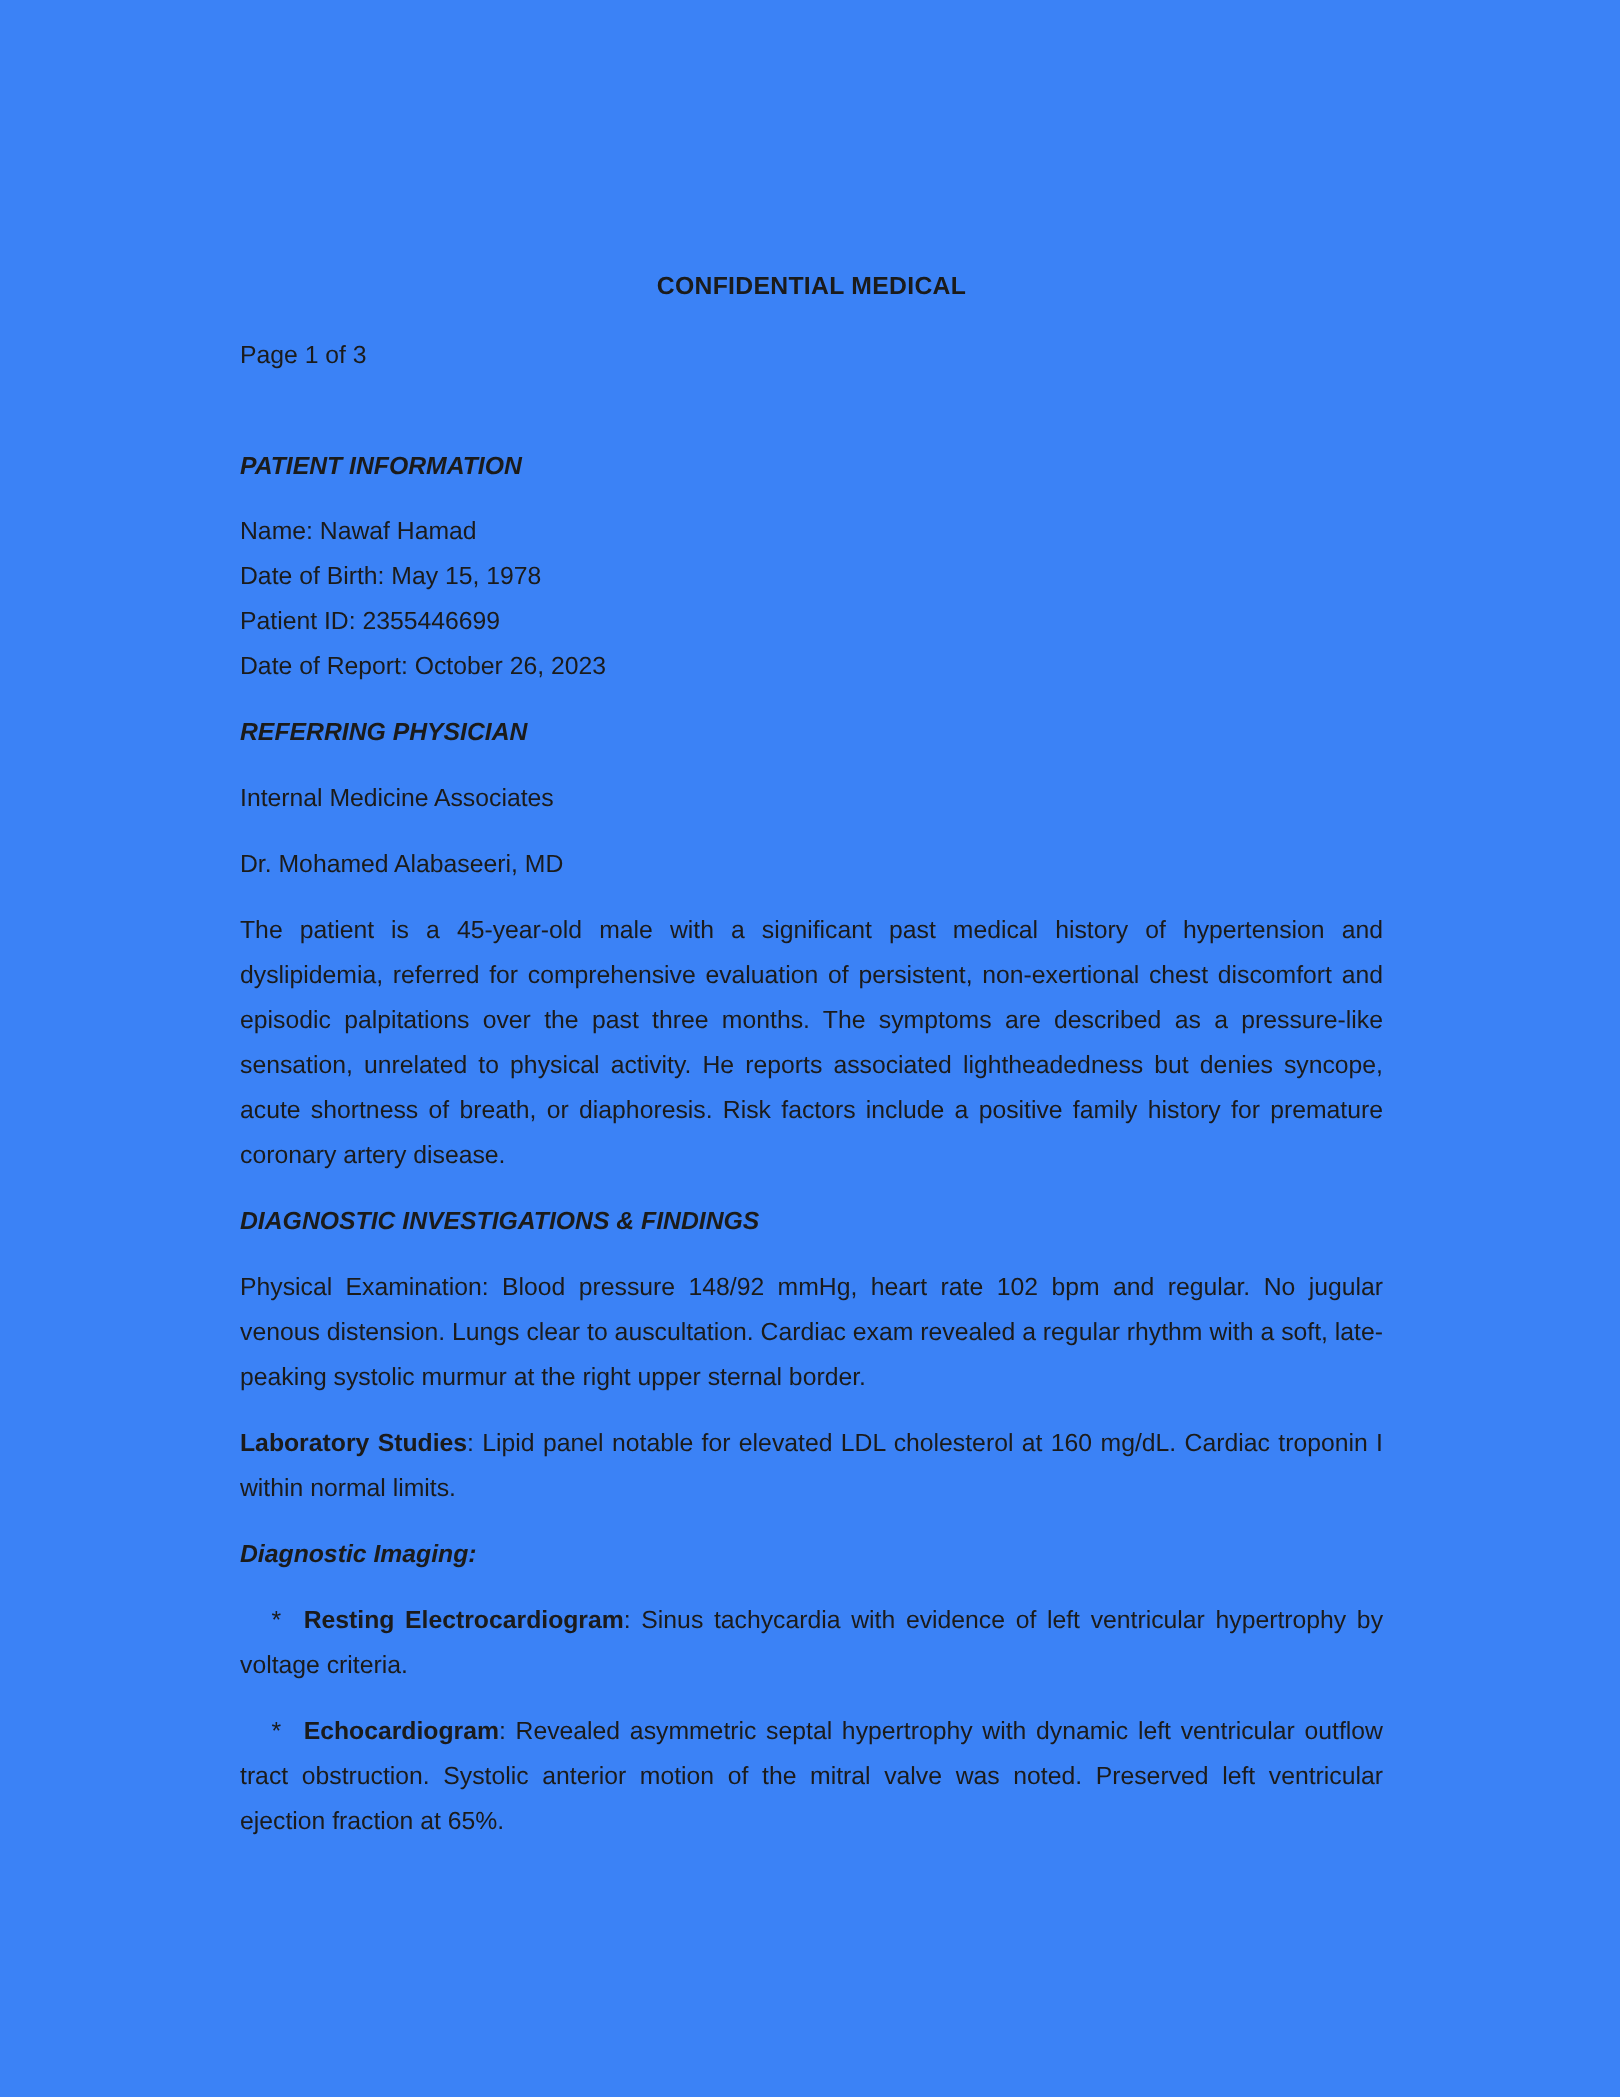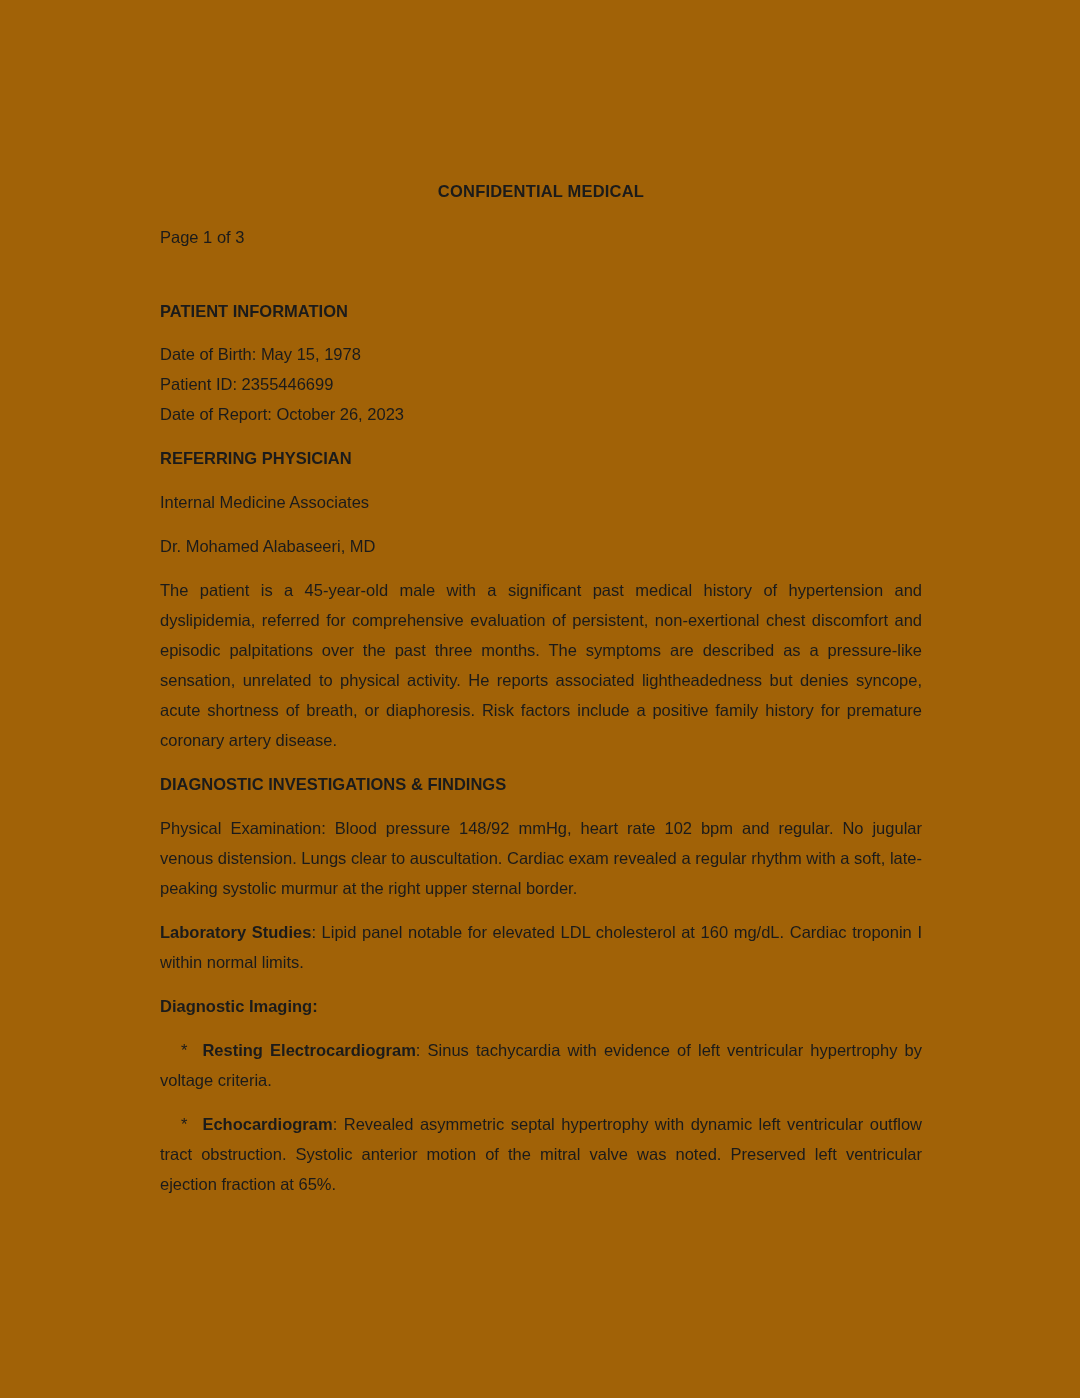--- a/index.html
+++ b/index.html
@@ -8,37 +8,38 @@
     width: 1080px;
     height: 1398px;
     overflow: hidden;
     font-family: "Liberation Sans", sans-serif;
     font-size: 16.5px;
     color: #1b1b1b;
   }
   .page {
     width: 1080px;
     height: 1398px;
-    background: #a16207;
+    background: #3b82f6;
     padding: 176px 158px 40px 160px;
   }
   .doc-title {
     text-align: center;
     font-weight: 700;
     line-height: 30px;
     letter-spacing: 0.2px;
   }
   .page-indicator {
     line-height: 30px;
     margin-top: 16px;
   }
   .heading {
     font-weight: 700;
     line-height: 30px;
     margin-top: 14px;
+    font-style: italic;
   }
   .patient-heading { margin-top: 44px; }
   .info-block { margin-top: 13px; }
   .info-block .line { line-height: 30px; }
   .para {
     line-height: 30px;
     margin-top: 14px;
   }
   .justify { text-align: justify; }
   .b { font-weight: 700; }
@@ -54,20 +55,21 @@
 
 <div class="page">
 
   <div class="doc-title">CONFIDENTIAL MEDICAL</div>
 
   <div class="page-indicator">Page 1 of 3</div>
 
   <div class="heading patient-heading">PATIENT INFORMATION</div>
 
   <div class="info-block">
+    <div class="line">Name: Nawaf Hamad</div>
     <div class="line">Date of Birth: May 15, 1978</div>
     <div class="line">Patient ID: 2355446699</div>
     <div class="line">Date of Report: October 26, 2023</div>
   </div>
 
   <div class="heading">REFERRING PHYSICIAN</div>
 
   <p class="para">Internal Medicine Associates</p>
 
   <p class="para">Dr. Mohamed Alabaseeri, MD</p>

